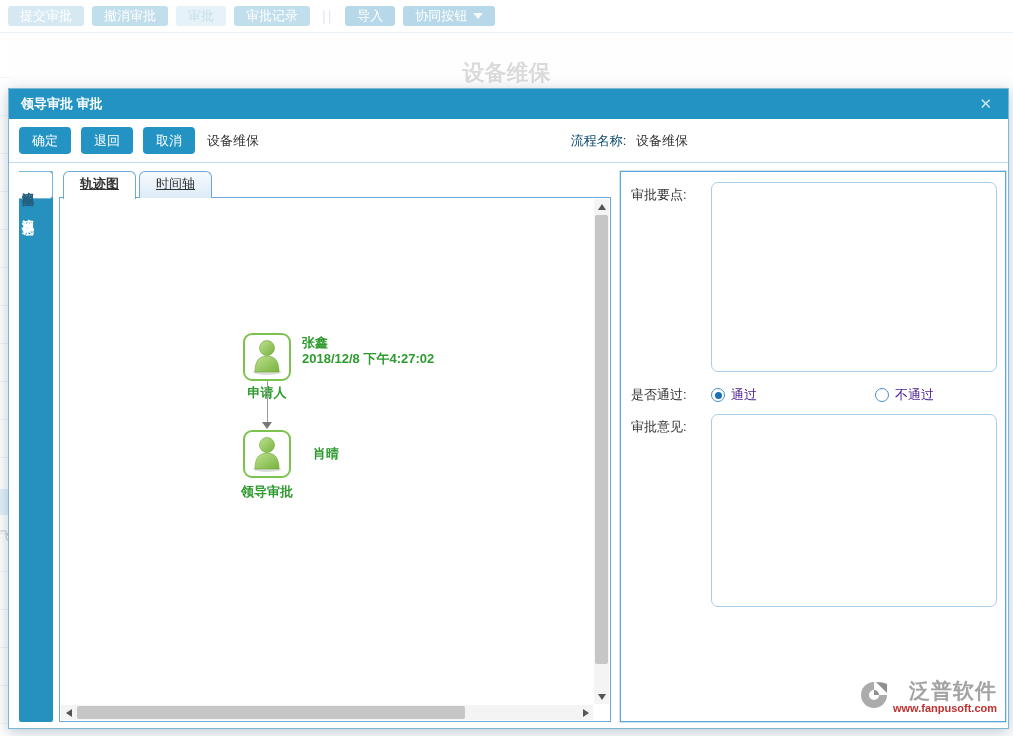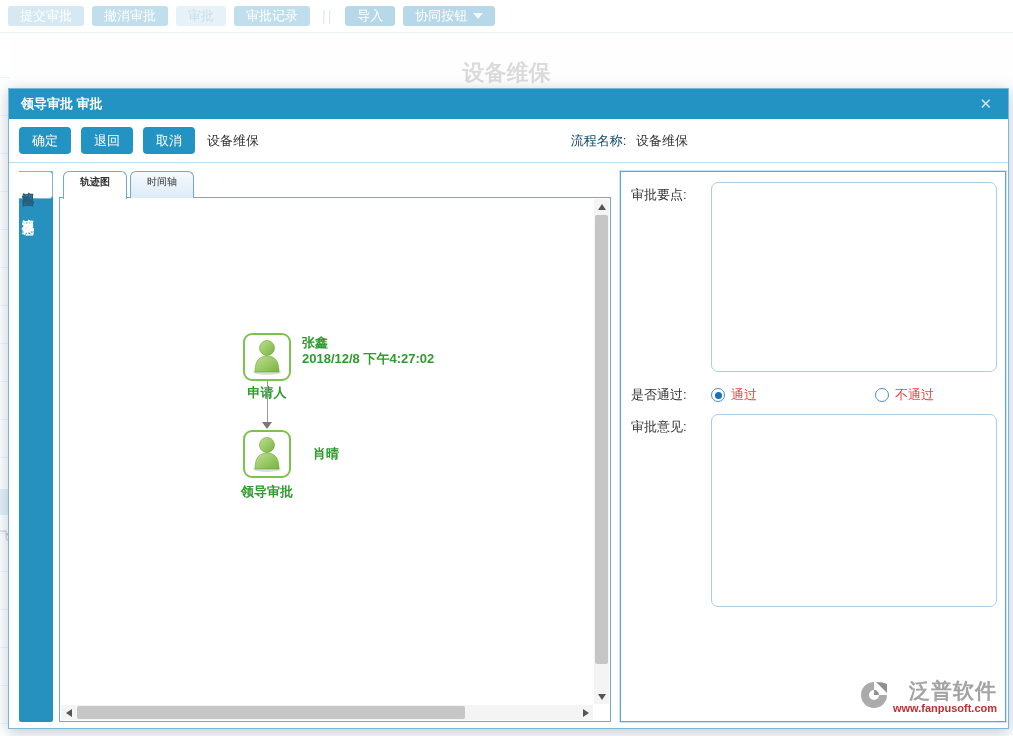--- a/index.html
+++ b/index.html
@@ -50,21 +50,21 @@
   .side-tab { writing-mode:vertical-lr; text-orientation:upright; text-align:center; font-size:12px;
     font-weight:bold; letter-spacing:2px; cursor:pointer; padding:10px 0; }
   .side-tab.active { background:#ffffff; color:#25607e; border:1px solid #7db7d8; border-left:none;
     border-radius:0 4px 4px 0; }
   .side-tab.inactive { color:#ffffff; }
 
   
   .flow-panel { width:552px; margin-left:6px; display:flex; flex-direction:column; flex:0 0 auto; }
   .flow-tabs { height:27px; display:flex; gap:3px; padding-left:4px; position:relative; z-index:2; }
   .flow-tab { border:1px solid #6fa8d8; border-bottom:none; border-radius:6px 6px 0 0; padding:3px 16px 0;
-    font-size:10px; color:#333; background:linear-gradient(#f6fafd,#dcebf7); cursor:pointer; height:27px; }
+    font-size:13px; color:#333; background:linear-gradient(#f6fafd,#dcebf7); cursor:pointer; height:27px;text-decoration:underline; }
   .flow-tab.active { background:#ffffff; font-weight:bold; height:28px; margin-bottom:-1px; }
   .flow-canvas { flex:1; border:1px solid #6fa8d8; background:#fff; position:relative; margin-top:-1px; overflow:hidden; }
 
   
   .node-box { position:absolute; width:48px; height:48px; border:2px solid #7cc24e; border-radius:9px;
     background:#fff; display:flex; align-items:center; justify-content:center; }
   .node-name { position:absolute; font-size:13px; font-weight:bold; color:#2e9b2e; line-height:16px; white-space:nowrap; }
   .node-role { position:absolute; font-size:13px; font-weight:bold; color:#2e9b2e; width:84px; text-align:center; }
   .flow-line { position:absolute; width:1px; background:#9a9a9a; }
   .flow-arrowhead { position:absolute; width:0; height:0; border-left:5px solid transparent;
@@ -83,21 +83,21 @@
 
   
   .right-panel { width:386px; margin-left:9px; border:1px solid #58a7d8; outline:1px solid #cfe4f2;
     background:#fff; position:relative; padding:10px 8px 8px 10px; flex:0 0 auto; }
   .form-row { display:flex; margin-bottom:14px; }
   .form-label { width:80px; font-size:13px; color:#333; padding-top:4px; flex:0 0 auto; }
   .form-textarea { flex:1; height:190px; border:1px solid #a9cde8; border-radius:7px; resize:none;
     font-family:"Liberation Sans","DejaVu Sans",sans-serif; font-size:13px; padding:6px; outline:none; background:#fff; }
   .radio-row { align-items:center; margin-top:4px; margin-bottom:10px; }
   .radio-row .form-label { padding-top:0; }
-  .radio-opt { display:inline-flex; align-items:center; gap:6px; font-size:13px; color:#ef4444; cursor:pointer; }
+  .radio-opt { display:inline-flex; align-items:center; gap:6px; font-size:13px; color:#4c1d95; cursor:pointer; }
   .radio-opt:first-of-type { margin-right:118px; }
   .radio-dot { width:14px; height:14px; border:1px solid #4a90c4; border-radius:50%; background:#fff;
     display:inline-flex; align-items:center; justify-content:center; }
   .radio-dot.on::after { content:""; width:7px; height:7px; border-radius:50%; background:#1a72b8; }
 
   .watermark { position:absolute; right:8px; bottom:6px; display:flex; align-items:flex-start; gap:4px; }
   .wm-text { display:flex; flex-direction:column; align-items:flex-end; }
   .wm-brand { font-size:21px; font-weight:bold; color:#a3a3a3; letter-spacing:1px; line-height:22px; }
   .wm-url { font-size:11px; font-weight:bold; color:#c03030; line-height:13px; }
 </style>

